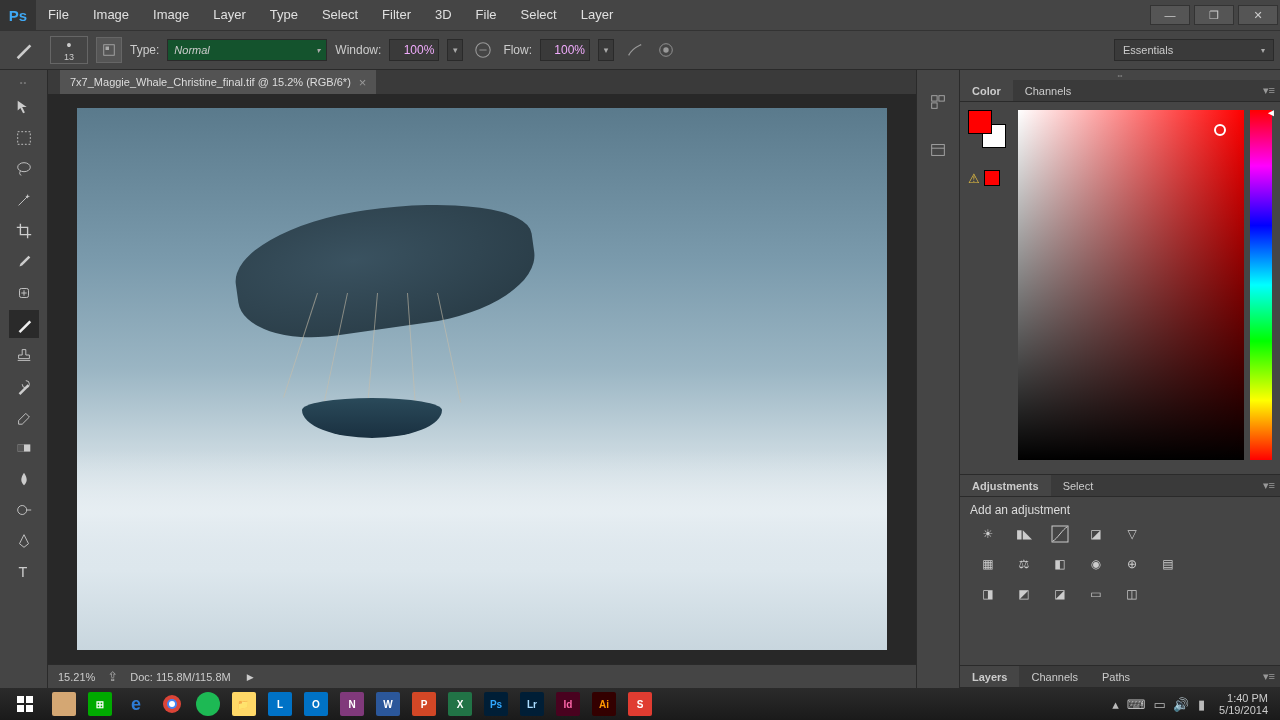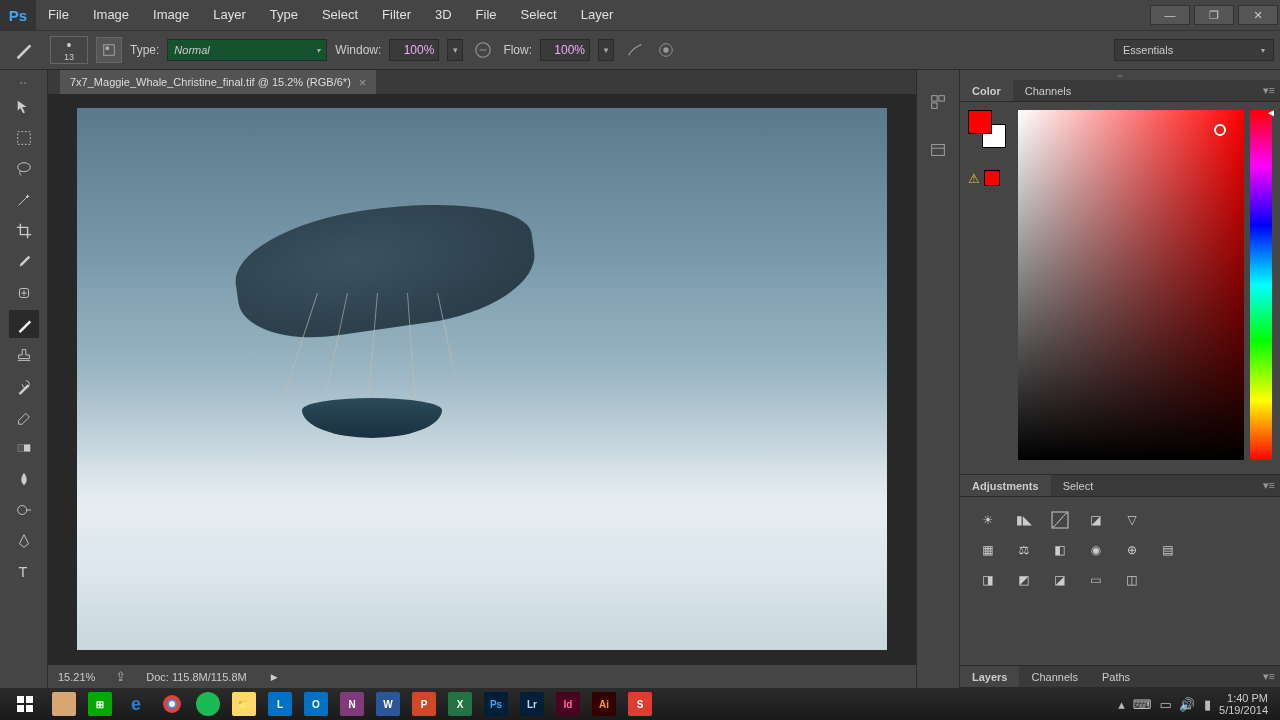--- a/index.html
+++ b/index.html
@@ -41,21 +41,21 @@
 .doc-tab { background: #535353; padding: 0 10px; display: flex; align-items: center; color: #ddd; font-size: 11px; gap: 8px; }
 .doc-tab .close { color: #999; font-size: 13px; }
 .canvas-wrap { flex: 1; display: flex; align-items: center; justify-content: center; padding: 8px; }
 .canvas { width: 810px; height: 542px; background: linear-gradient(180deg, #5a7a8c 0%, #7a9aac 28%, #9ab5c3 48%, #c5d5dd 62%, #e8eef1 75%, #d0dbe2 85%, #b8c8d2 100%); position: relative; overflow: hidden; }
 .whale { position:absolute; left:130px; top:90px; width:340px; height:240px; }
 .whale-body { position:absolute; left:28px; top:10px; width:300px; height:120px; background: radial-gradient(ellipse at 40% 40%, #3a5260, #263842); border-radius: 60% 70% 50% 40% / 60% 50% 60% 50%; transform: rotate(-8deg); }
 .boat { position:absolute; left:95px; top:200px; width:140px; height:40px; background: linear-gradient(180deg,#2a4a5a,#1a3040); border-radius: 50% 50% 50% 50% / 30% 30% 70% 70%; }
 .cables { position:absolute; left:100px; top:95px; width:160px; height:120px; }
 .cables div { position:absolute; width:1px; background: rgba(200,190,170,.6); transform-origin: top; }
 .clouds-low { position:absolute; bottom:0; left:0; right:0; height:200px; background: linear-gradient(180deg, rgba(255,255,255,0) 0%, rgba(230,238,243,.7) 30%, #dde7ed 60%, #c8d6de 100%); }
-.status { height: 24px; background: #454545; display: flex; align-items: center; padding: 0 10px; color: #ccc; font-size: 11px; gap: 20px; border-top: 1px solid #2a2a2a; }
+.status { height: 24px; background: #454545; display: flex; align-items: center; padding: 0 10px; color: #ccc; font-size: 11px; gap: 12px; border-top: 1px solid #2a2a2a; }
 .status .share-icon { font-size: 13px; color: #aaa; }
 .status .play { margin-left: 4px; font-size: 9px; }
 
 
 .midstrip { width: 44px; background: #454545; border-left: 1px solid #2a2a2a; border-right: 1px solid #2a2a2a; display: flex; flex-direction: column; align-items: center; padding-top: 18px; gap: 20px; }
 .midstrip .mbtn { width: 28px; height: 28px; display: flex; align-items: center; justify-content: center; color: #aaa; cursor: pointer; }
 
 
 .rightp { width: 320px; background: #454545; display: flex; flex-direction: column; }
 .panel-handle { height: 10px; display:flex; align-items:center; justify-content:center; color:#777; font-size:7px; }
@@ -84,21 +84,21 @@
 .adj-icon { width:24px; height:22px; display:flex; align-items:center; justify-content:center; color:#ccc; cursor:pointer; }
 
 .layers-panel { border-top:1px solid #2a2a2a; }
 
 
 .taskbar { position: absolute; bottom: 0; left: 0; right: 0; height: 32px; background: linear-gradient(#2b2b2b,#1a1a1a); display: flex; align-items: center; padding: 0 4px; }
 .tb-icon { width: 42px; height: 28px; display: flex; align-items:center; justify-content:center; color:#ddd; font-size:14px; cursor:pointer; }
 .tb-icon.small { width: 36px; }
 .tb-app-box { width:24px; height:24px; display:flex; align-items:center; justify-content:center; font-size:10px; font-weight:bold; border-radius:2px; }
 .tray { margin-left:auto; display:flex; align-items:center; gap:8px; color:#ccc; font-size:11px; padding-right:8px; }
-.tray-time { text-align:right; line-height:1.1; }
+.tray-time { text-align:right; line-height:1.1;margin-left:6px; }
 .tray-icon { font-size:13px; color:#bbb; }
 
 .tri { font-size:8px; color:#aaa; }
 </style>
 </head>
 <body>
 
 <div class="menubar">
   <div class="ps-logo">Ps</div>
   <div class="menu-item">File</div>
@@ -334,20 +334,21 @@
       </div>
     </div>
 
     <div class="adj-panel">
       <div class="panel-tabs">
         <div class="ptab active">Adjustments</div>
         <div class="ptab">Select</div>
         <div class="ptab-menu">▾≡</div>
       </div>
       <div class="adj-body">
+        <div>Add an adjustment</div>
         <div class="adj-rows">
           <div class="adj-row">
             <div class="adj-icon">☀</div>
             <div class="adj-icon">▮◣</div>
             <div class="adj-icon">
                 <svg width="18" height="18" viewBox="0 0 18 18">
                   <rect x="1" y="1" width="16" height="16" fill="none" stroke="#ccc"></rect>
                   <path d="M2 16 C6 14 12 4 16 2" stroke="#ccc" fill="none"></path>
                 </svg>
               </div>

